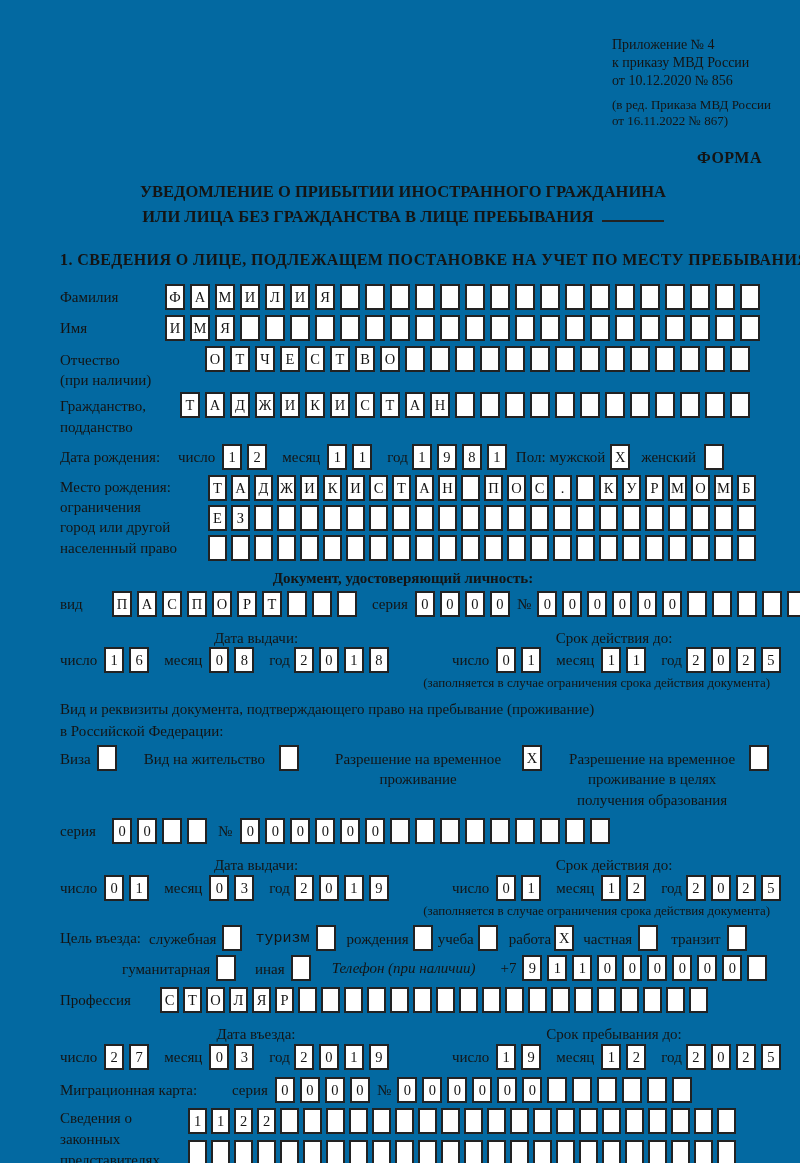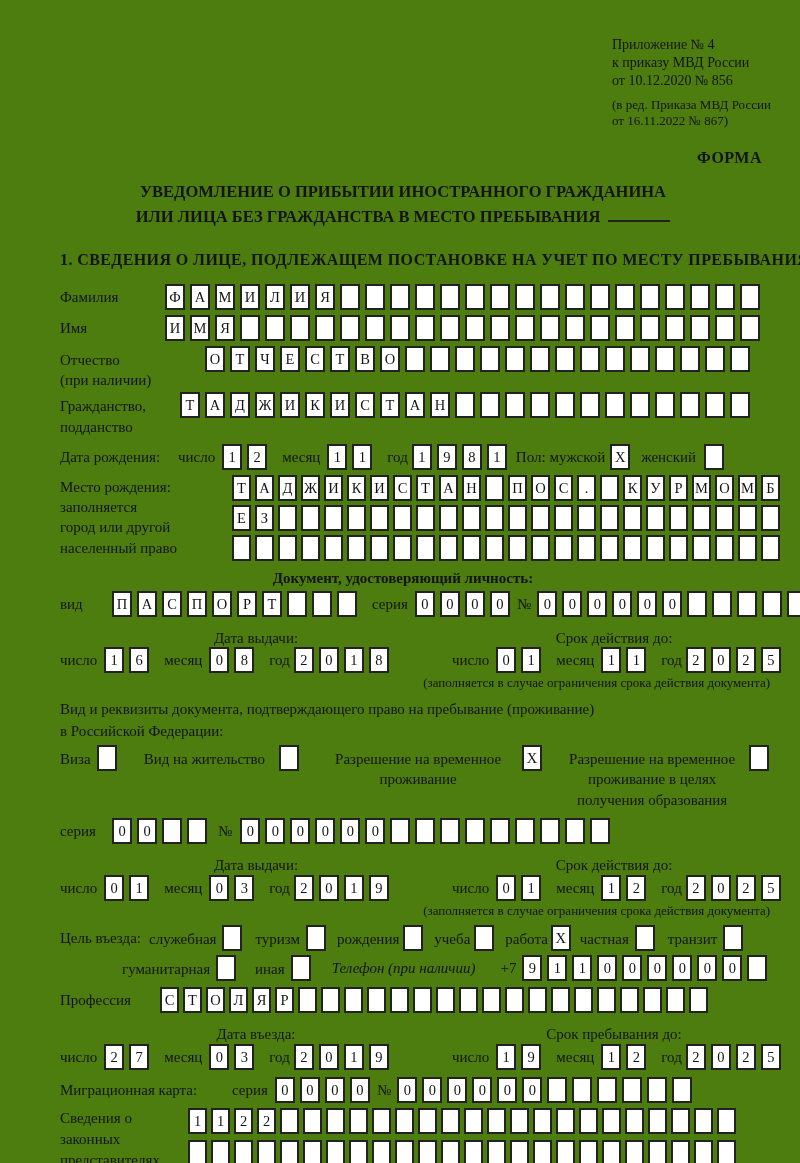--- a/index.html
+++ b/index.html
@@ -1,17 +1,17 @@
 <!DOCTYPE html>
 <html lang="ru"><head>
 <meta charset="utf-8">
 <style>
   html,body{margin:0;padding:0;background:#fff;}
   .page{
-    width:800px;height:1163px;box-sizing:border-box;background:#4d7c0f;
+    width:800px;height:1163px;box-sizing:border-box;background:#0369a1;
     padding:36px 24px 10px 60px;overflow:hidden;color:#141414;
     font-family:"Liberation Serif","DejaVu Serif",serif;font-size:15px;line-height:1.25;
   }
   .hdr{margin-left:552px;width:200px;font-size:14px;line-height:1.3;}
   .hdr-sub{margin-top:6px;font-size:13px;line-height:1.3;}
   .forma{text-align:right;font-weight:bold;font-size:16px;margin:18px 14px 0 0;letter-spacing:.5px;}
   .title{text-align:center;font-weight:bold;font-size:16.5px;line-height:1.5;margin:12px 30px 0 0;}
   .blank-line{display:inline-block;width:62px;height:14px;border-bottom:2px solid #222;margin-left:8px;}
   .sec-heading{font-weight:bold;font-size:16px;letter-spacing:.4px;margin-top:20px;white-space:nowrap;}
   .row{display:flex;align-items:flex-start;margin-top:5px;}
@@ -51,21 +51,21 @@
       <div>(в ред. Приказа МВД России</div>
       <div>от 16.11.2022 № 867)</div>
     </div>
   </div>
 
   <div class="forma">ФОРМА</div>
 
   <div class="title">
     <div>УВЕДОМЛЕНИЕ О ПРИБЫТИИ ИНОСТРАННОГО ГРАЖДАНИНА</div>
     <div>
-      <span>ИЛИ ЛИЦА БЕЗ ГРАЖДАНСТВА В МЕСТО ПРЕБЫВАНИЯ</span><span class="blank-line"></span>
+      <span>ИЛИ ЛИЦА БЕЗ ГРАЖДАНСТВА В ЛИЦЕ ПРЕБЫВАНИЯ</span><span class="blank-line"></span>
     </div>
   </div>
 
   <div class="sec-heading">1. СВЕДЕНИЯ О ЛИЦЕ, ПОДЛЕЖАЩЕМ ПОСТАНОВКЕ НА УЧЕТ ПО МЕСТУ ПРЕБЫВАНИЯ</div>
 
   <div class="row" style="margin-top:14px;">
     <div class="lbl" style="width:105px;">Фамилия</div>
     <div class="cells">
         <span class="cell">Ф</span>
         <span class="cell">А</span>
@@ -210,24 +210,24 @@
     <div class="dlbl" style="margin:4px 5px 0 0;padding:0;">мужской</div>
     <div class="cells chk" style="margin-left:0;">
         <span class="cell">X</span>
       </div>
     <div class="dlbl" style="margin:4px 8px 0 6px;padding:0;">женский</div>
     <div class="cells">
         <span class="cell"></span>
       </div>
   </div>
 
-  <div class="row" style="gap:24px;">
+  <div class="row" style="">
     <div class="lbl lbl2" style="width:148px;padding-top:2px;">
       <div>Место рождения:</div>
-      <div>заполняется</div>
+      <div>ограничения</div>
       <div>город или другой</div>
       <div>населенный право</div>
     </div>
     <div class="stack">
       <div class="cells cells-sm">
           <span class="cell">Т</span>
           <span class="cell">А</span>
           <span class="cell">Д</span>
           <span class="cell">Ж</span>
           <span class="cell">И</span>
@@ -498,33 +498,33 @@
   <div class="note">(заполняется в случае ограничения срока действия документа)</div>
 
   <div class="row" style="margin-top:6px;">
     <div class="lbl">Цель въезда:</div>
     <div class="opt" style="margin-left:8px;">
       <div class="optlbl">служебная</div>
       <div class="cells chk">
           <span class="cell"></span>
         </div>
     </div>
-    <div class="opt" style="margin-left:8px;">
+    <div class="opt" style="margin-left:8px;font-family:Liberation Mono, monospace;">
       <div class="optlbl">туризм</div>
       <div class="cells chk">
           <span class="cell"></span>
         </div>
     </div>
     <div class="opt" style="margin-left:6px;">
       <div class="optlbl">рождения</div>
       <div class="cells chk" style="margin-left:4px;">
           <span class="cell"></span>
         </div>
     </div>
-    <div class="opt" style="margin-left:6px;">
+    <div class="opt" style="">
       <div class="optlbl">учеба</div>
       <div class="cells chk" style="margin-left:4px;">
           <span class="cell"></span>
         </div>
     </div>
     <div class="opt" style="margin-left:6px;">
       <div class="optlbl">работа</div>
       <div class="cells chk" style="margin-left:3px;">
           <span class="cell">X</span>
         </div>

